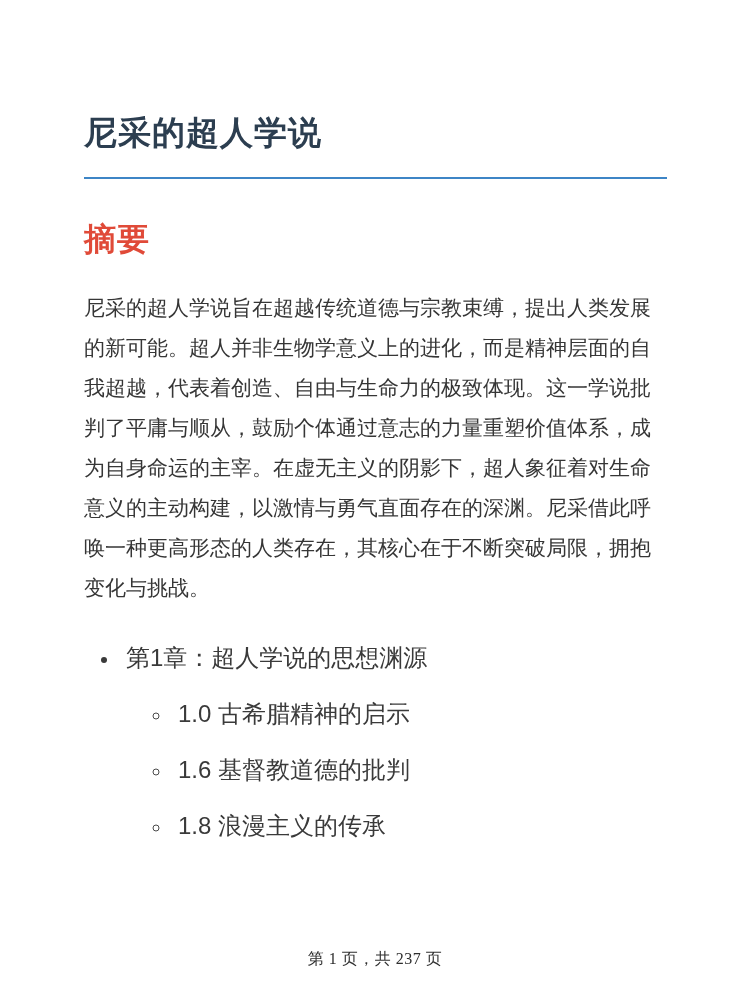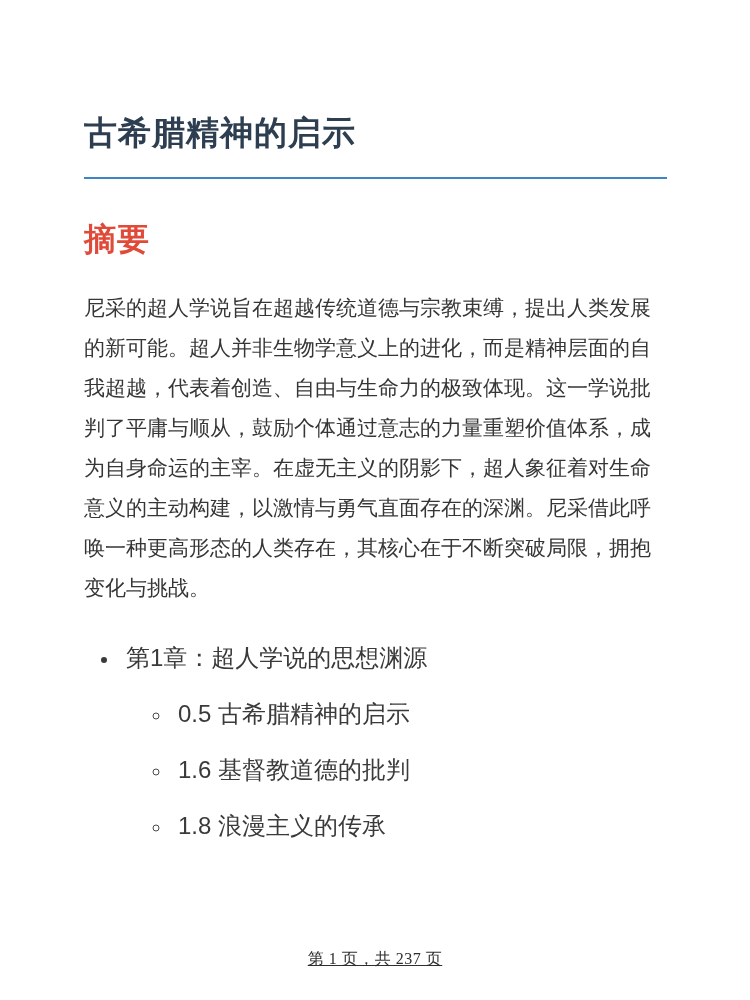--- a/index.html
+++ b/index.html
@@ -67,43 +67,42 @@
   .page-footer {
     position: absolute;
     left: 0;
     bottom: 30px;
     width: 100%;
     text-align: center;
     font-family: "Liberation Serif", "DejaVu Serif", serif;
     font-size: 16px;
     color: #2e2e2e;
     letter-spacing: 0.5px;
-    text-decoration: underline;
   }
 </style>
 </head>
 <body>
 
 <div class="page">
 
-  <h1 class="doc-title">古希腊精神的启示</h1>
+  <h1 class="doc-title">尼采的超人学说</h1>
 
   <hr class="title-rule">
 
   <h2 class="section-heading abstract-heading">摘要</h2>
 
   <p class="abstract-body">尼采的超人学说旨在超越传统道德与宗教束缚，提出人类发展的新可能。超人并非生物学意义上的进化，而是精神层面的自我超越，代表着创造、自由与生命力的极致体现。这一学说批判了平庸与顺从，鼓励个体通过意志的力量重塑价值体系，成为自身命运的主宰。在虚无主义的阴影下，超人象征着对生命意义的主动构建，以激情与勇气直面存在的深渊。尼采借此呼唤一种更高形态的人类存在，其核心在于不断突破局限，拥抱变化与挑战。</p>
 
 
   <ul class="toc-list">
     <li>
       <span class="toc-chapter-label">第1章：超人学说的思想渊源</span>
       <ul class="toc-sublist">
         <li>
-          <span class="toc-section-label">0.5 古希腊精神的启示</span>
+          <span class="toc-section-label">1.0 古希腊精神的启示</span>
         </li>
         <li>
           <span class="toc-section-label">1.6 基督教道德的批判</span>
         </li>
         <li>
           <span class="toc-section-label">1.8 浪漫主义的传承</span>
         </li>
       </ul>
     </li>
   </ul>

